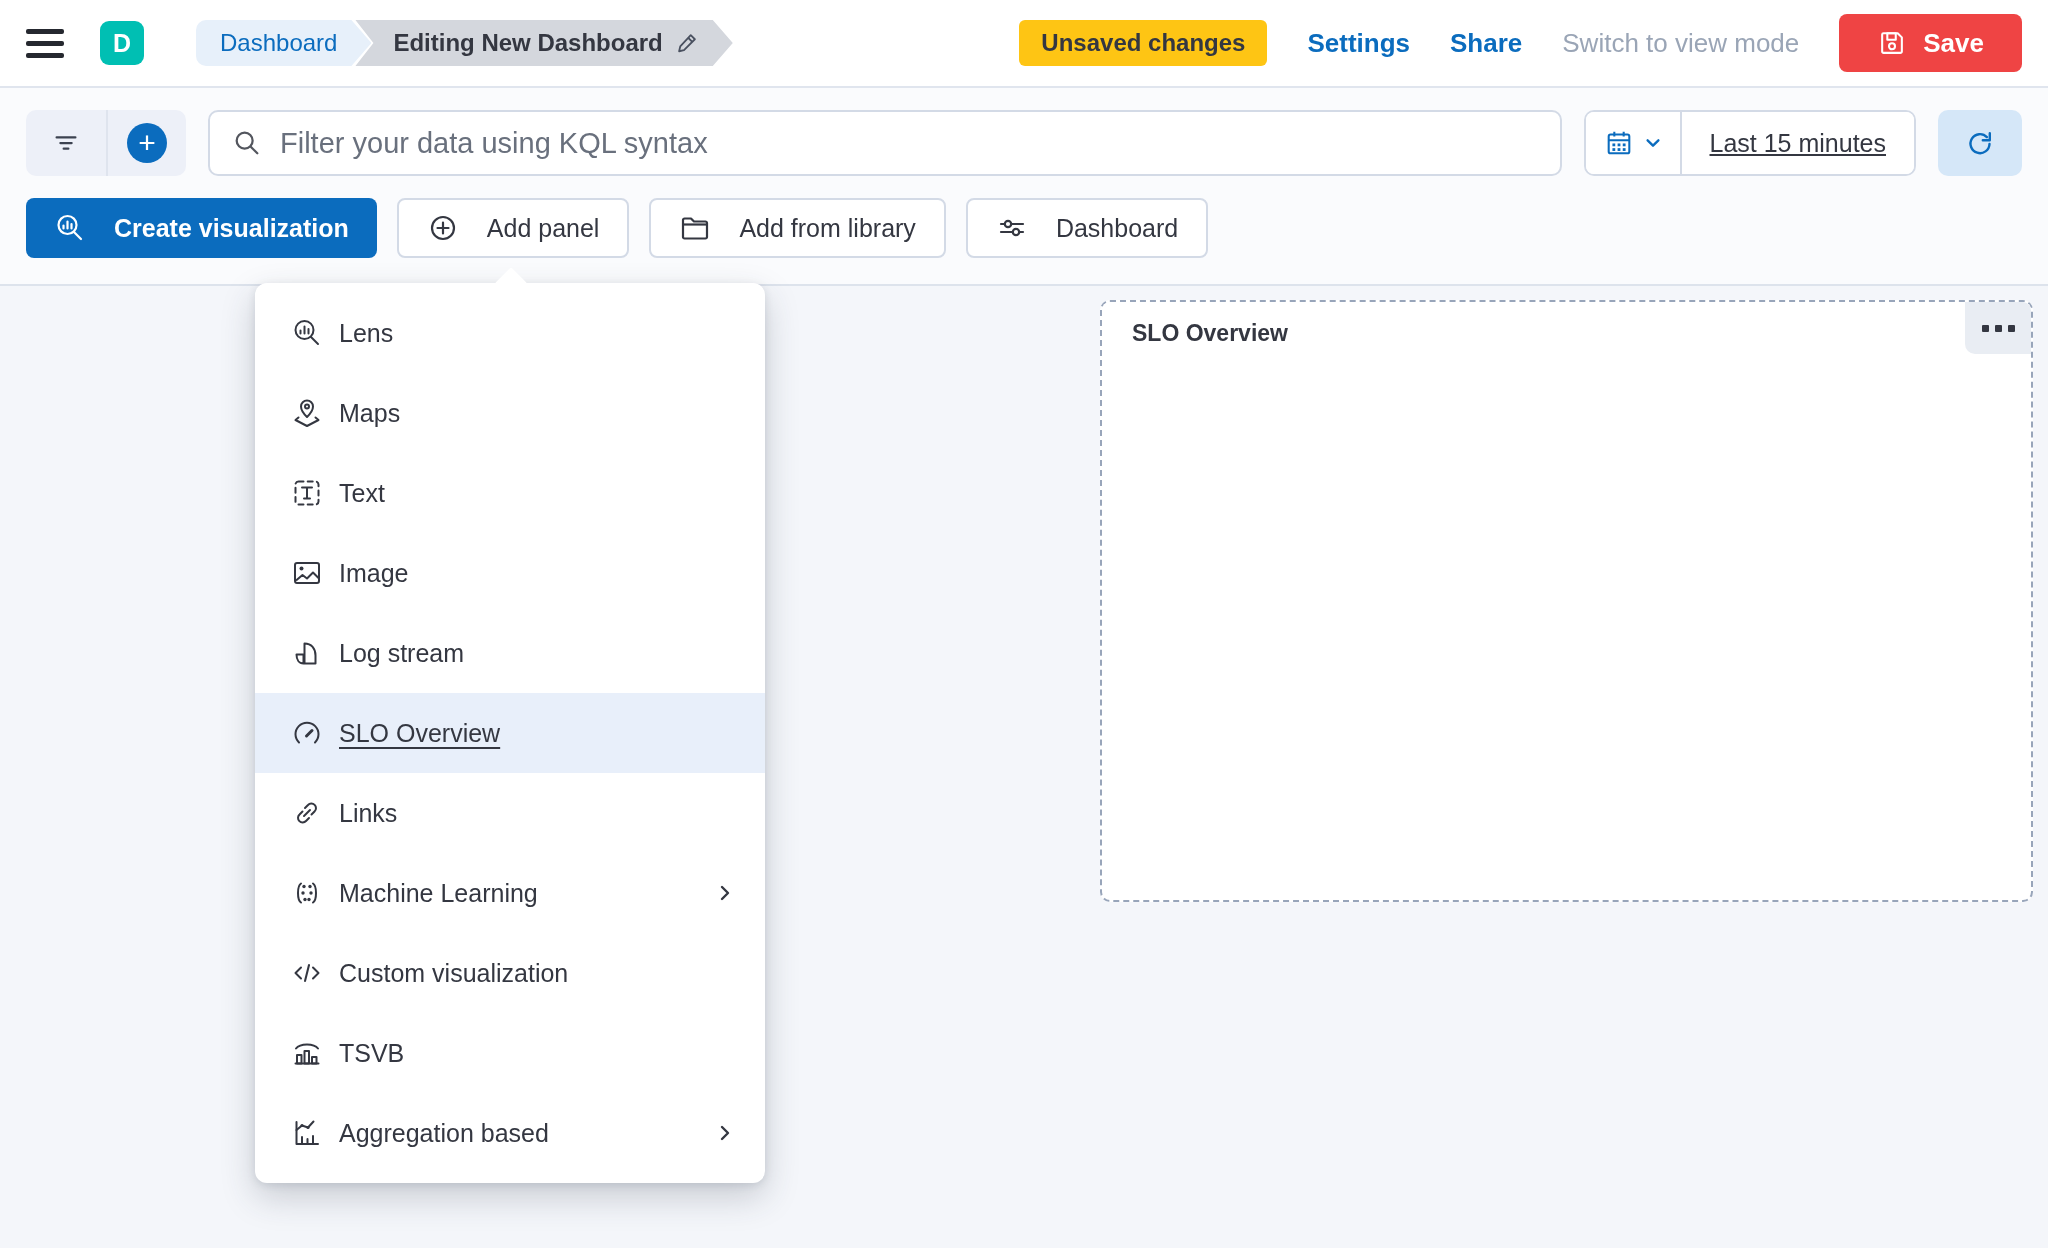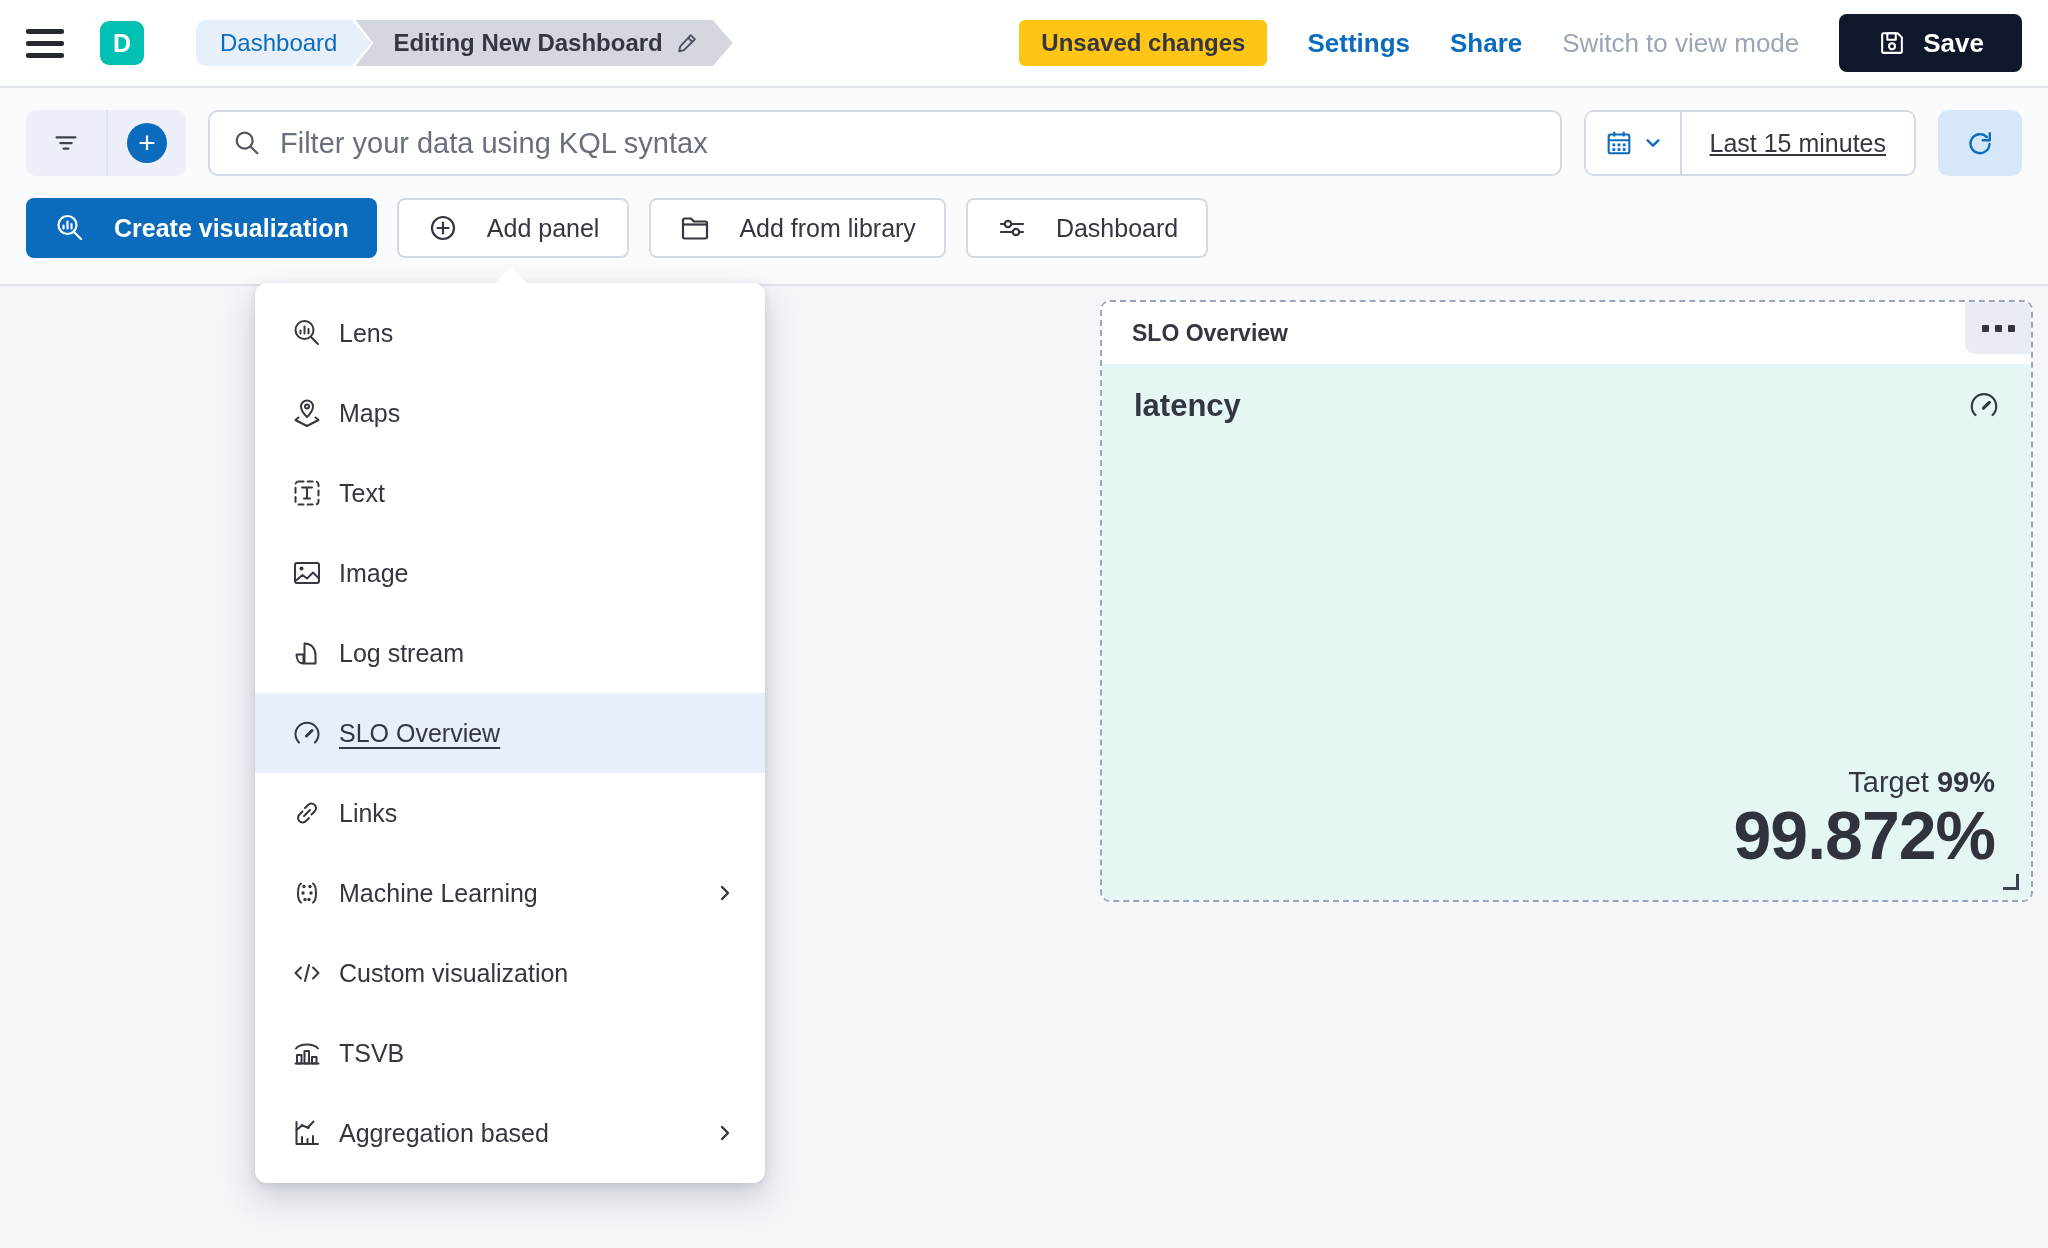--- a/index.html
+++ b/index.html
@@ -23,21 +23,21 @@
   .crumb-second { background:#d4d7dd; color:#343741; font-weight:600; margin-left:-16px;
                   padding:0 34px 0 38px; gap:12px;
                   clip-path:polygon(0 0, calc(100% - 20px) 0, 100% 50%, calc(100% - 20px) 100%, 0 100%, 18px 50%); }
   .topbar-right { margin-left:auto; display:flex; align-items:center; gap:40px; }
   .badge-warning { background:#fec514; color:#343741; font-size:24px; font-weight:600;
                    height:46px; display:flex; align-items:center; padding:0 22px; border-radius:6px; }
   .nav-link { background:none; border:none; cursor:pointer; font-family:inherit;
               font-size:26px; font-weight:600; color:#0b6cbe; }
   .nav-link.disabled { color:#9aa5b6; font-weight:500; cursor:default; }
   .btn-save { display:flex; align-items:center; gap:16px; height:58px; padding:0 38px;
-              background:#0f172a; border:none; border-radius:8px; color:#fff;
+              background:#ef4444; border:none; border-radius:8px; color:#fff;
               font-family:inherit; font-size:26px; font-weight:600; cursor:pointer; }
 
   
   .subheader { position:relative; z-index:4; background:#fafbfd; padding:22px 26px 26px;
                border-bottom:2px solid #dde3ec; }
   .query-row { display:flex; align-items:center; gap:22px; }
   .filter-group { display:flex; height:66px; background:#edf0f8; border-radius:10px; overflow:hidden; }
   .filter-cell { width:80px; display:flex; align-items:center; justify-content:center;
                  background:none; border:none; cursor:pointer; }
   .filter-cell + .filter-cell { border-left:2px solid #dfe4ee; }
@@ -392,32 +392,15 @@
 
   <section class="slo-panel">
     <div class="slo-header">
       <span class="slo-title">SLO Overview</span>
       <button class="panel-options-btn" aria-label="panel options">
         <i></i>
           <i></i>
           <i></i>
       </button>
     </div>
-    <div class="slo-body">
-      <div class="metric-name">latency</div>
-      <span class="slo-gauge">
-        <svg width="34" height="34" viewBox="0 0 32 32" fill="none" stroke="currentColor" stroke-width="2" stroke-linecap="round">
-          <path d="M8 25.5A11.5 11.5 0 1 1 24 25.5"></path>
-          <path d="M15.5 19l5.5-5.5" stroke-width="3"></path>
-        </svg>
-      </span>
-      <div class="slo-numbers">
-        <div class="slo-target">
-          <span>Target </span>
-          <b>99%</b>
-        </div>
-        <div class="slo-value">99.872%</div>
-      </div>
-      <div class="resize-handle"></div>
-    </div>
   </section>
 
 </div>
 
 </body></html>

